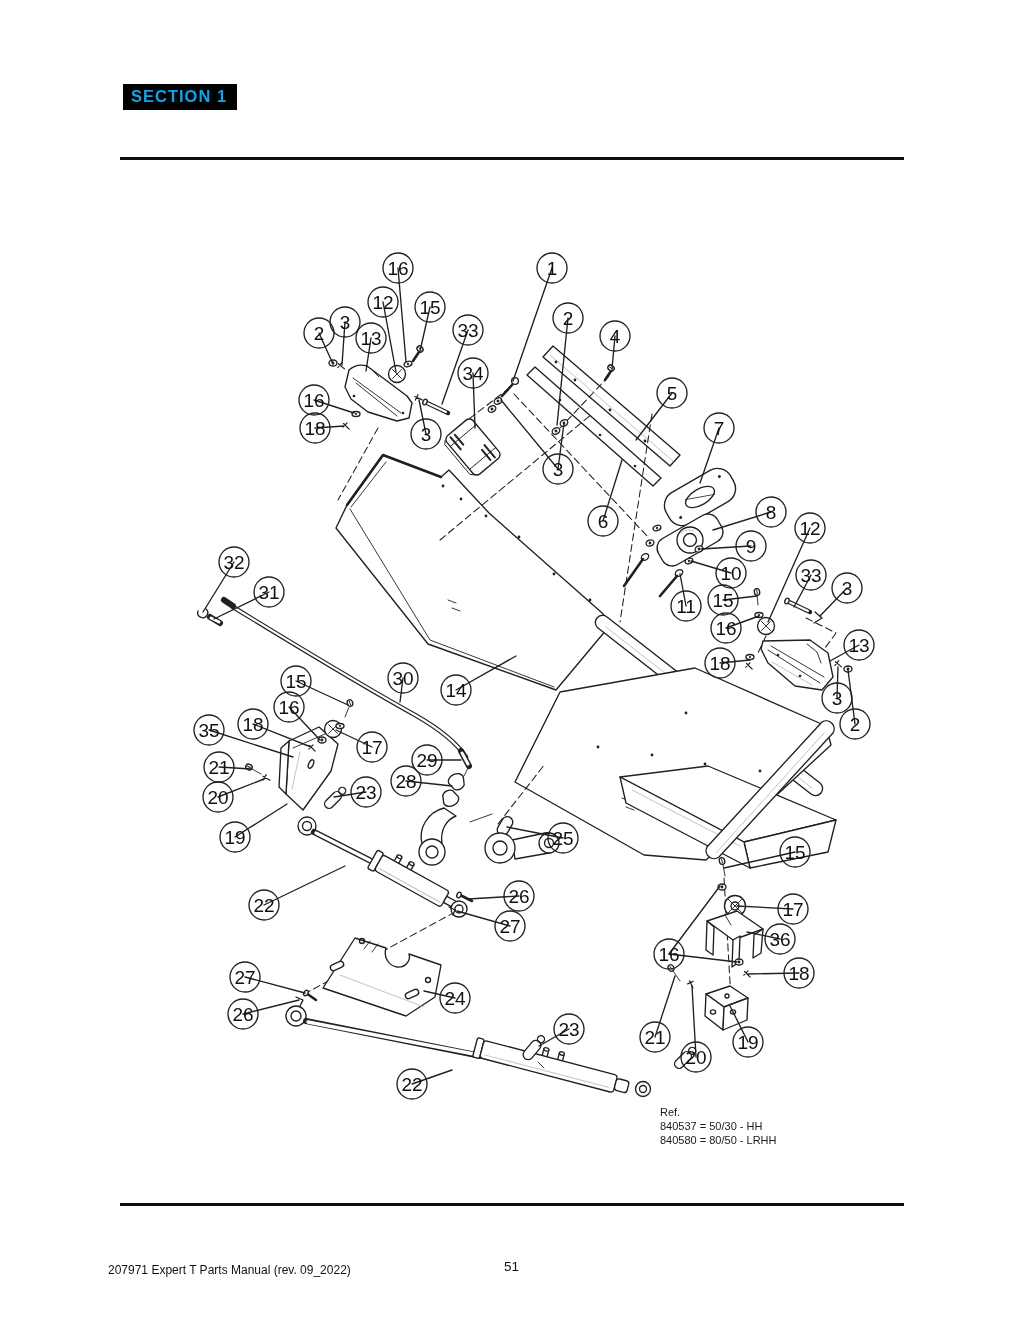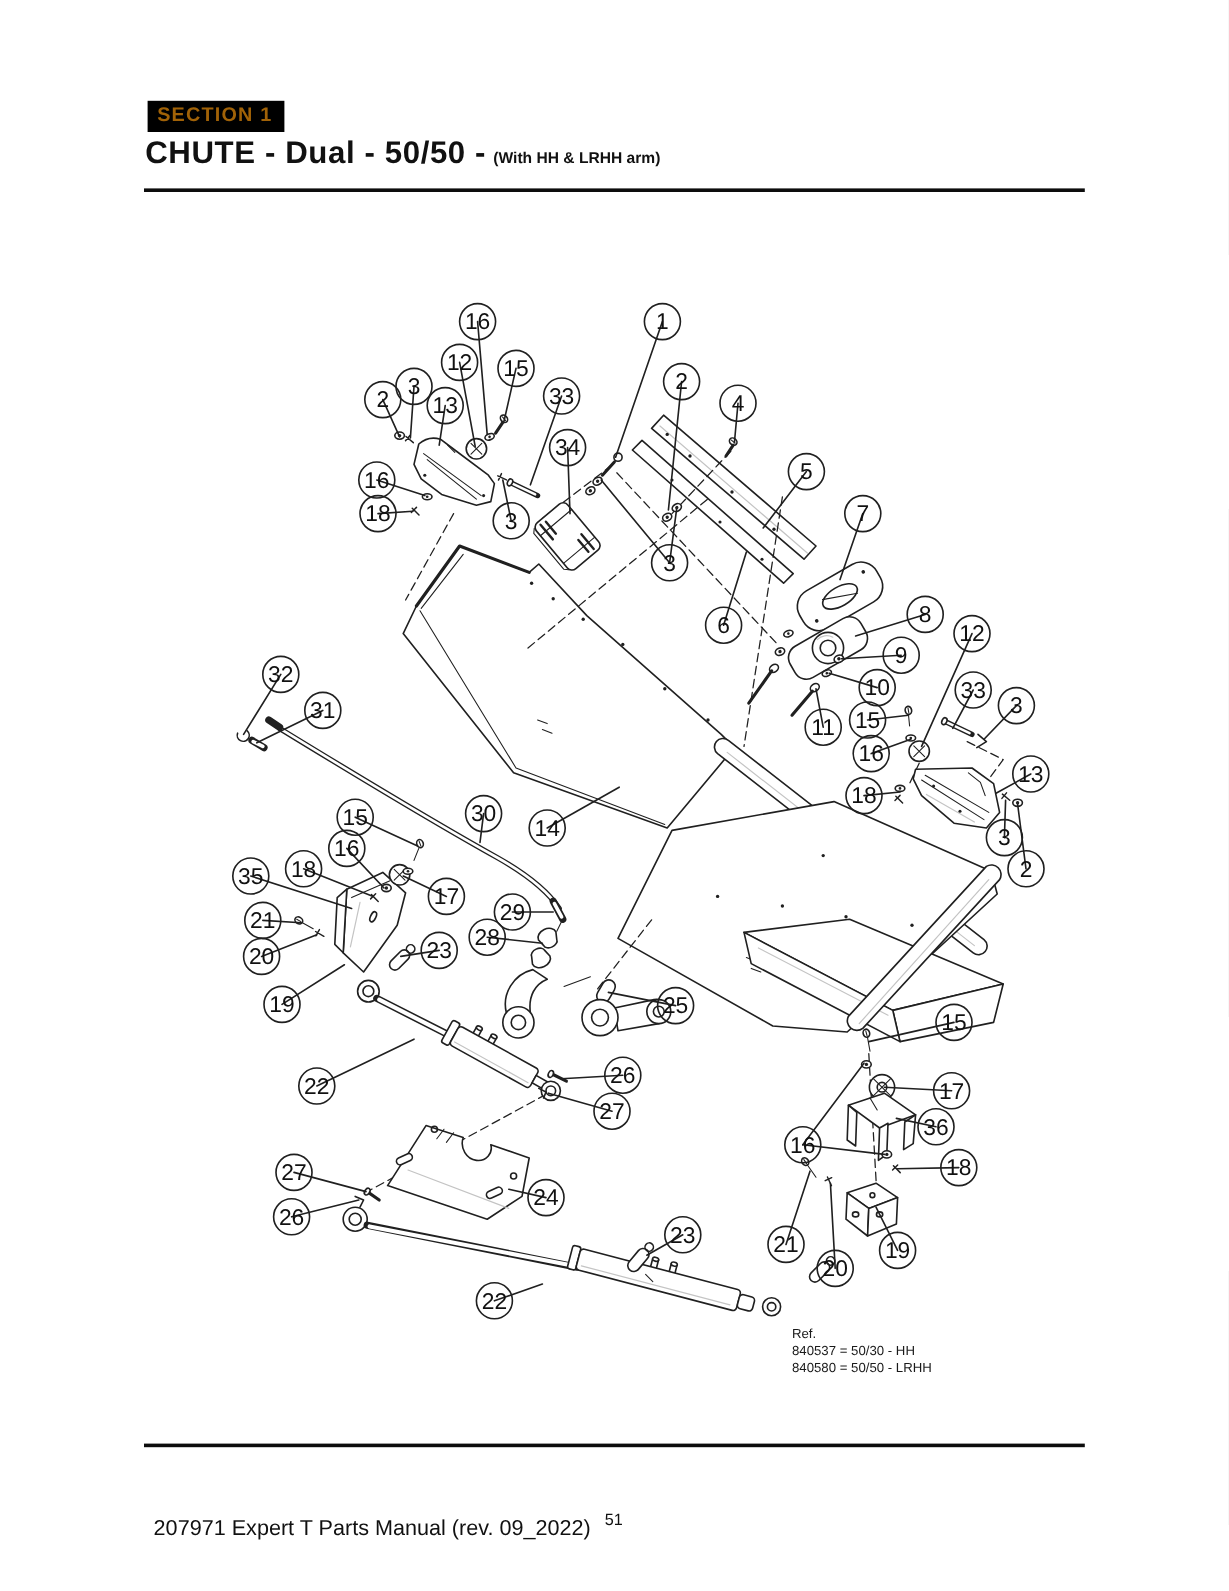--- a/index.html
+++ b/index.html
@@ -1,26 +1,26 @@
 <!DOCTYPE html>
 <html><head>
 <meta charset="utf-8">
 <style>
   html,body{margin:0;padding:0;background:#e8e8e8;}
   .page{position:relative;width:1024px;height:1326px;background:#ffffff;margin:0 auto;
         font-family:"Liberation Sans",sans-serif;color:#111;overflow:hidden;}
-  .section-badge{position:absolute;left:123px;top:84px;background:#000;color:#a16207;
+  .section-badge{position:absolute;left:123px;top:84px;background:#000;color:#0ea5e9;
         font-size:16.5px;font-weight:bold;letter-spacing:1px;padding:3px 10px 4px 8px;}
   .title-row{position:absolute;left:121px;top:112px;white-space:nowrap;}
   .title-main{font-size:26px;font-weight:bold;letter-spacing:.5px;}
   .title-suffix{font-size:13px;font-weight:bold;margin-left:6px;}
   .rule{position:absolute;left:120px;width:784px;height:3px;background:#0d0d0d;}
   .rule-top{top:157px;}
   .rule-bottom{top:1203px;}
-  .footer-left{position:absolute;left:128px;top:1263px;font-size:18px;}
+  .footer-left{position:absolute;left:108px;top:1263px;font-size:12px;}
   .footer-page{position:absolute;left:504px;top:1259px;font-size:13.5px;}
   .ref-note{position:absolute;left:660px;top:1105px;font-size:11px;line-height:14px;color:#1a1a1a;}
   svg{position:absolute;left:0;top:0;}
   
   #dwg path,#dwg line,#dwg circle,#dwg ellipse,#dwg rect,#dwg polyline{
       fill:none;stroke:#202020;stroke-width:1.35;stroke-linecap:round;stroke-linejoin:round;}
   #dwg .fw{fill:#ffffff;}
   #dwg .dot{fill:#202020;stroke:none;}
   #dwg .thick{stroke-width:2.6;}
   #dwg .t4{stroke-width:4.4;}
@@ -33,23 +33,20 @@
   .callout-circle{fill:#fff;stroke:#161616;stroke-width:1.7;}
   .callout-text{font-family:"Liberation Sans",sans-serif;font-size:19px;text-anchor:middle;fill:#111;stroke:none;}
 </style>
 </head>
 <body>
 
 <div class="page">
 
   <div class="section-badge">
     <span>SECTION 1</span>
-  </div>
-  <div class="title-row">
-    <span class="title-main">CHUTE - Dual - 50/50 -</span><span class="title-suffix">(With HH &amp; LRHH arm)</span>
   </div>
   <div class="rule rule-top"></div>
 
   <svg id="dwg" width="1024" height="1326" viewBox="0 0 1024 1326">
 
     <defs>
       <g id="fnut">
           <ellipse rx="4" ry="3" class="fw"></ellipse>
           <circle r="1.4" class="dot"></circle>
         </g>
@@ -708,19 +705,19 @@
         <g>
           <circle cx="412" cy="1084" r="15" class="callout-circle"></circle>
           <text x="412" y="1090.5" class="callout-text">22</text>
         </g>
       </g>
   </svg>
 
   <div class="ref-note">
     <div>Ref.</div>
     <div>840537 = 50/30 - HH</div>
-    <div>840580 = 50/50 - LRHH</div>
+    <div>840580 = 80/50 - LRHH</div>
   </div>
 
   <div class="rule rule-bottom"></div>
   <div class="footer-left">207971 Expert T Parts Manual (rev. 09_2022)</div>
   <div class="footer-page">51</div>
 </div>
 
 </body></html>

